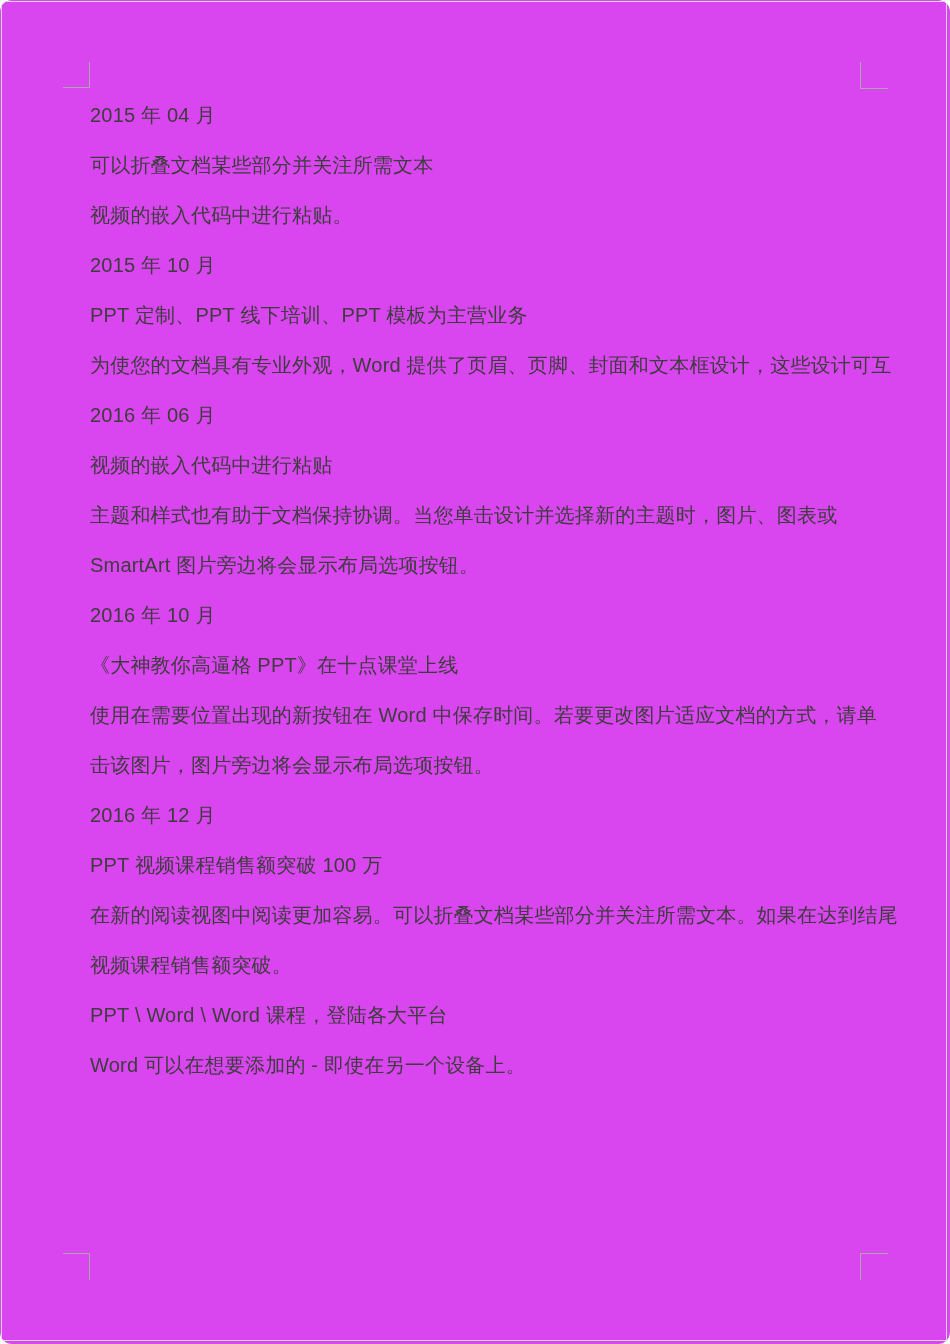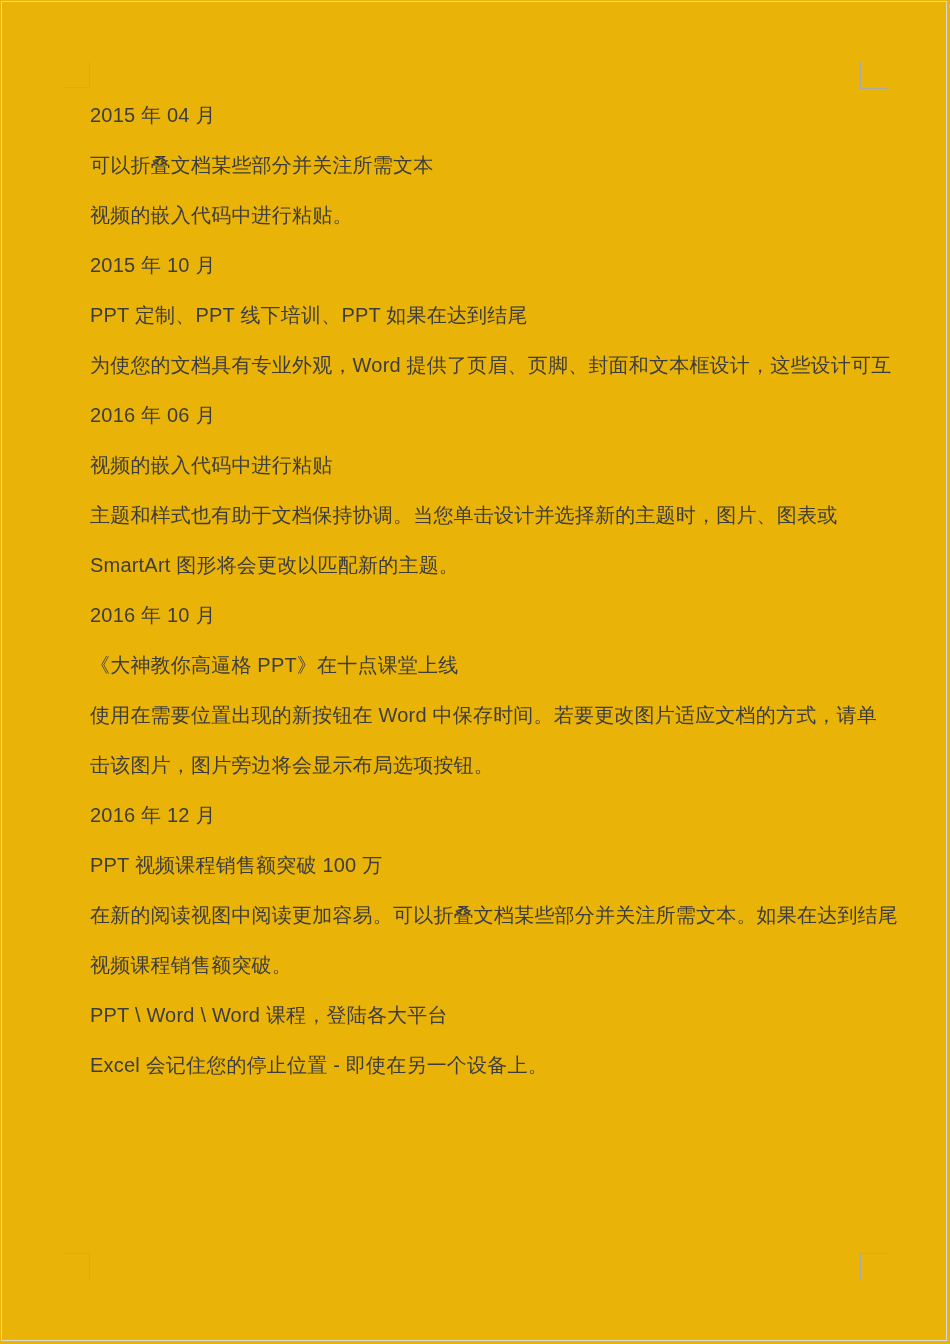--- a/index.html
+++ b/index.html
@@ -9,22 +9,23 @@
   }
   body {
     width: 950px;
     height: 1344px;
     font-family: "Liberation Sans", "DejaVu Sans", sans-serif;
   }
   .page {
     position: relative;
     width: 950px;
     height: 1344px;
-    background: #eab308;
+    background: #d946ef;
     overflow: hidden;
+    border-radius: 12px;
   }
   
   .page-edge {
     position: absolute;
     left: 1px;
     top: 1px;
     width: 944px;
     height: 1338px;
     border: 1px solid #d9d9d9;
     pointer-events: none;
@@ -65,31 +66,31 @@
   <div class="crop tl"></div>
   <div class="crop tr"></div>
   <div class="crop bl"></div>
   <div class="crop br"></div>
 
   <div class="content">
       <div class="line date">2015 年 04 月</div>
       <div class="line headline">可以折叠文档某些部分并关注所需文本</div>
       <div class="line body">视频的嵌入代码中进行粘贴。</div>
       <div class="line date">2015 年 10 月</div>
-      <div class="line headline">PPT 定制、PPT 线下培训、PPT 如果在达到结尾</div>
+      <div class="line headline">PPT 定制、PPT 线下培训、PPT 模板为主营业务</div>
       <div class="line body">为使您的文档具有专业外观，Word 提供了页眉、页脚、封面和文本框设计，这些设计可互</div>
       <div class="line date">2016 年 06 月</div>
       <div class="line headline">视频的嵌入代码中进行粘贴</div>
       <div class="line body">主题和样式也有助于文档保持协调。当您单击设计并选择新的主题时，图片、图表或</div>
-      <div class="line body">SmartArt 图形将会更改以匹配新的主题。</div>
+      <div class="line body">SmartArt 图片旁边将会显示布局选项按钮。</div>
       <div class="line date">2016 年 10 月</div>
       <div class="line headline">《大神教你高逼格 PPT》在十点课堂上线</div>
       <div class="line body">使用在需要位置出现的新按钮在 Word 中保存时间。若要更改图片适应文档的方式，请单</div>
       <div class="line body">击该图片，图片旁边将会显示布局选项按钮。</div>
       <div class="line date">2016 年 12 月</div>
       <div class="line headline">PPT 视频课程销售额突破 100 万</div>
       <div class="line body">在新的阅读视图中阅读更加容易。可以折叠文档某些部分并关注所需文本。如果在达到结尾</div>
       <div class="line body">视频课程销售额突破。</div>
       <div class="line headline">PPT \ Word \ Word 课程，登陆各大平台</div>
-      <div class="line body">Excel 会记住您的停止位置 - 即使在另一个设备上。</div>
+      <div class="line body">Word 可以在想要添加的 - 即使在另一个设备上。</div>
     </div>
 
 </div>
 
 </body></html>

